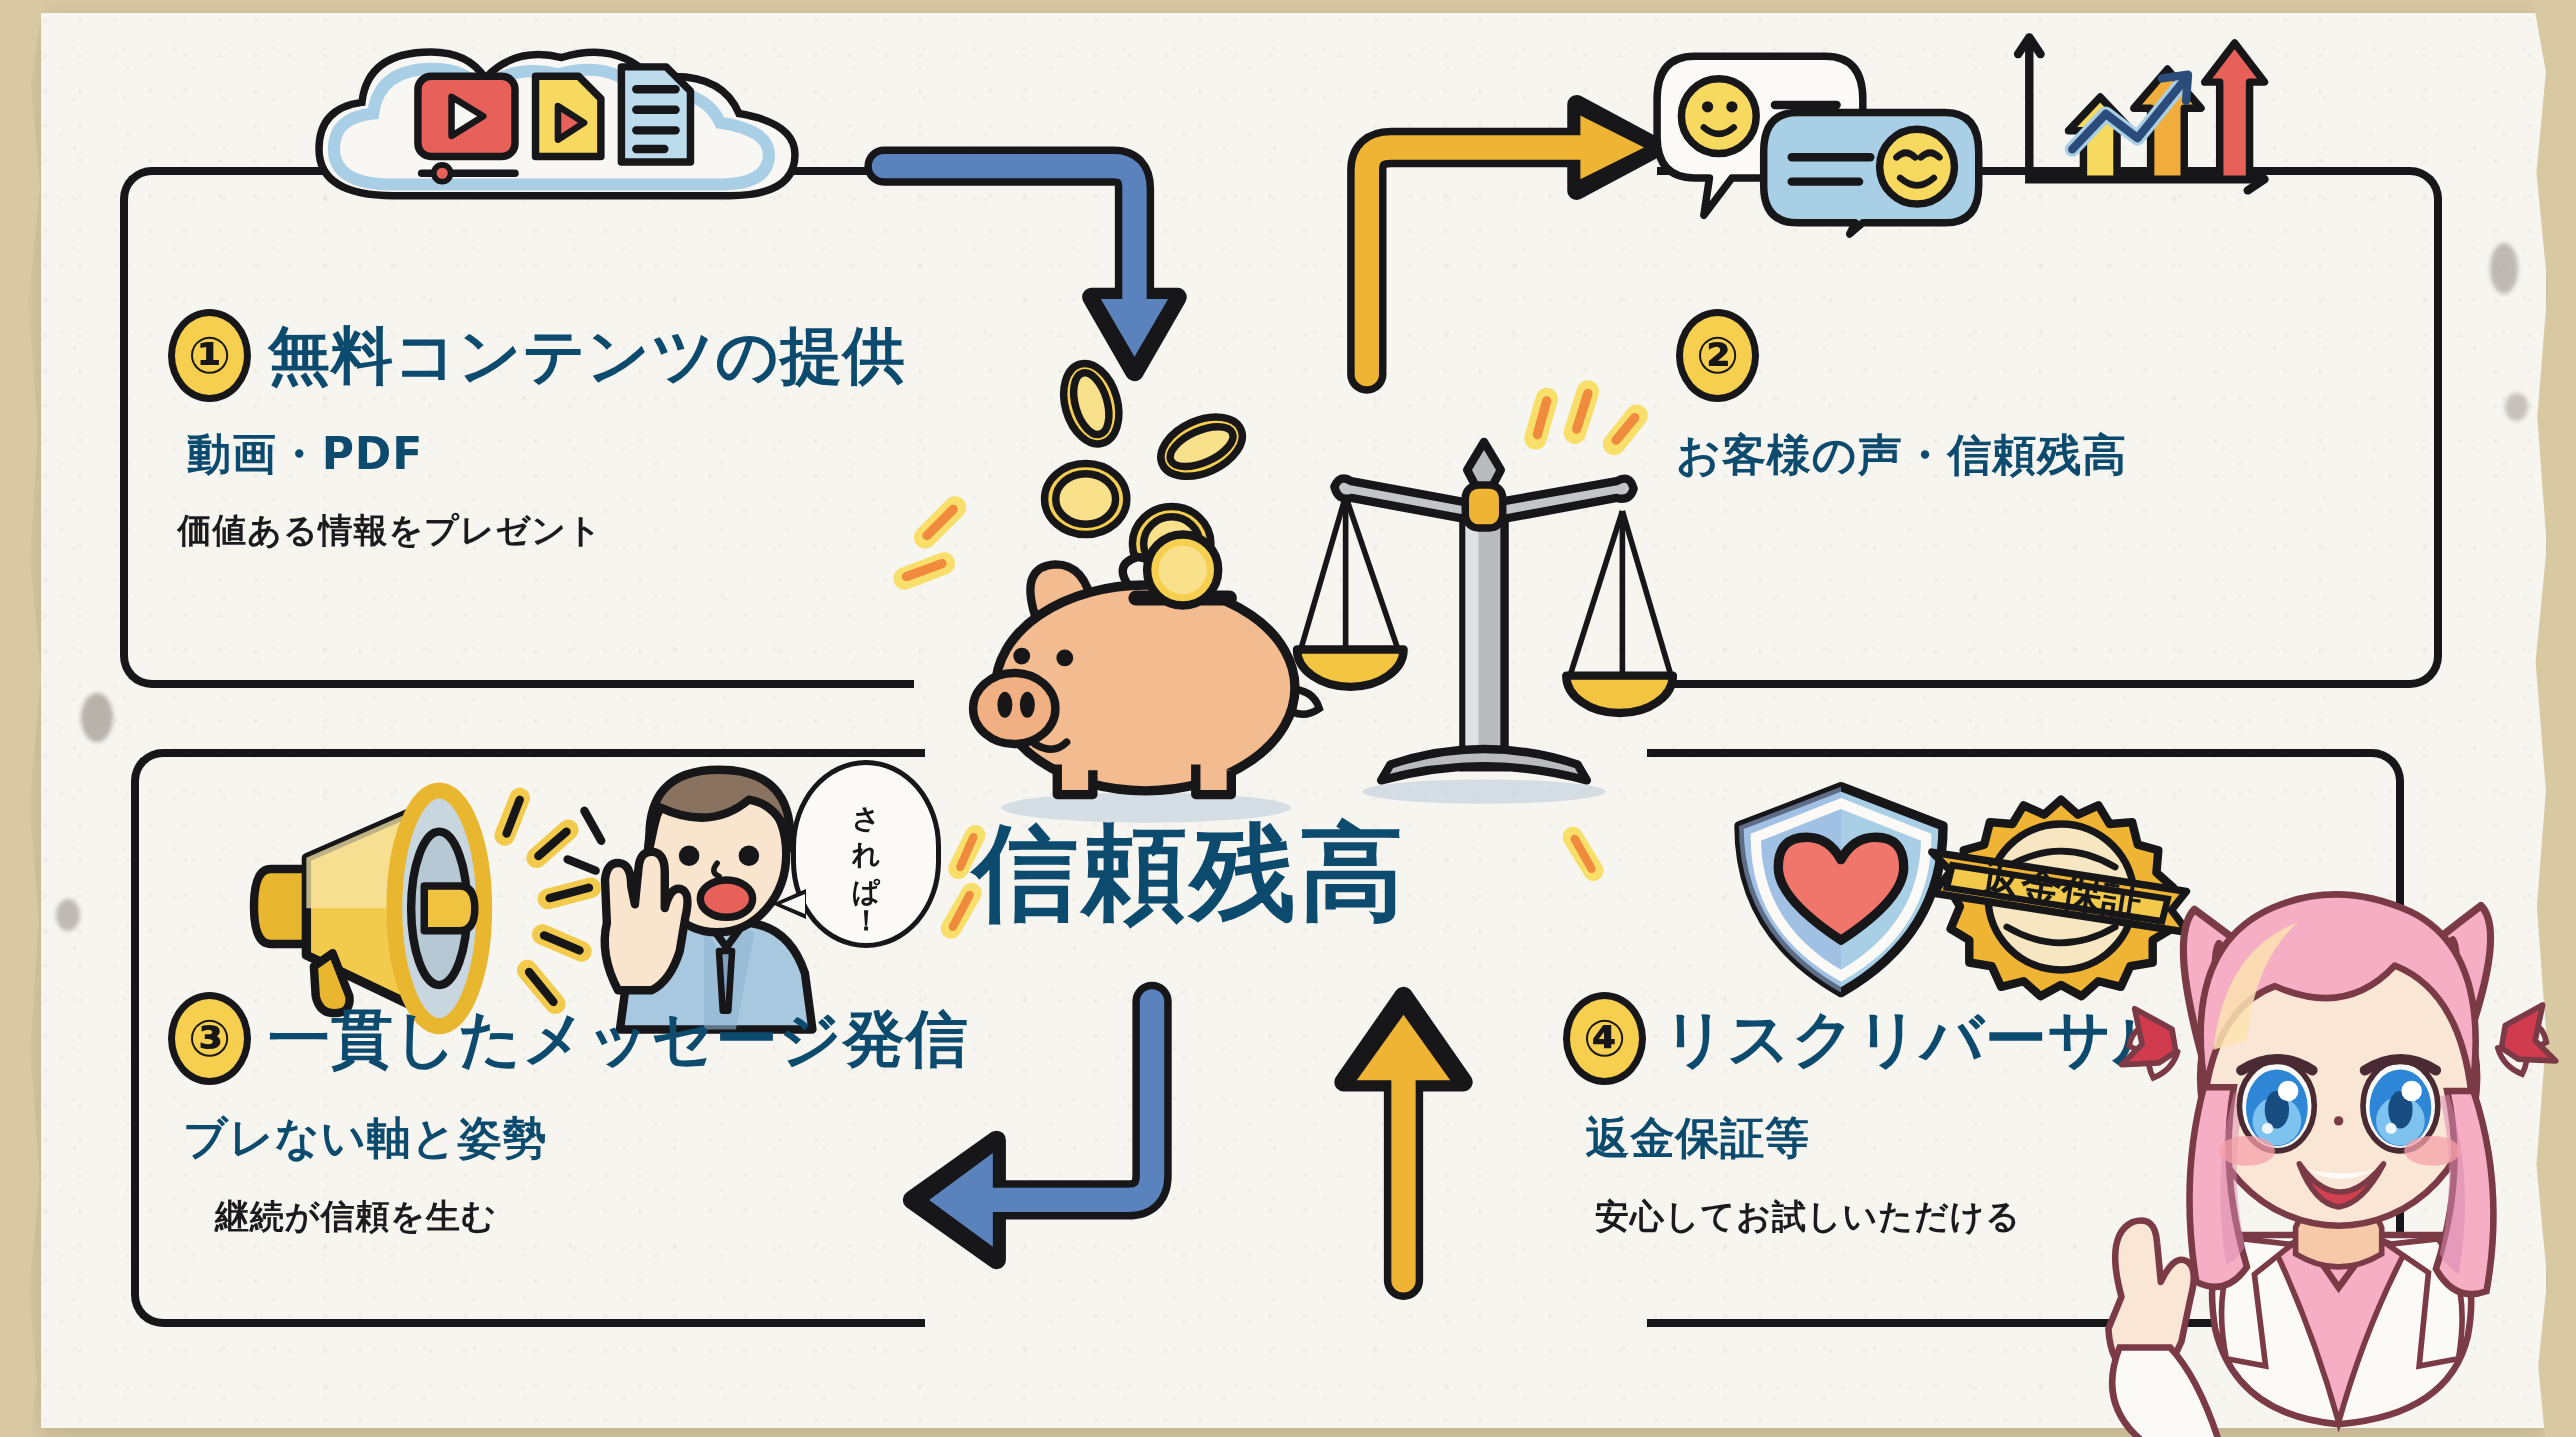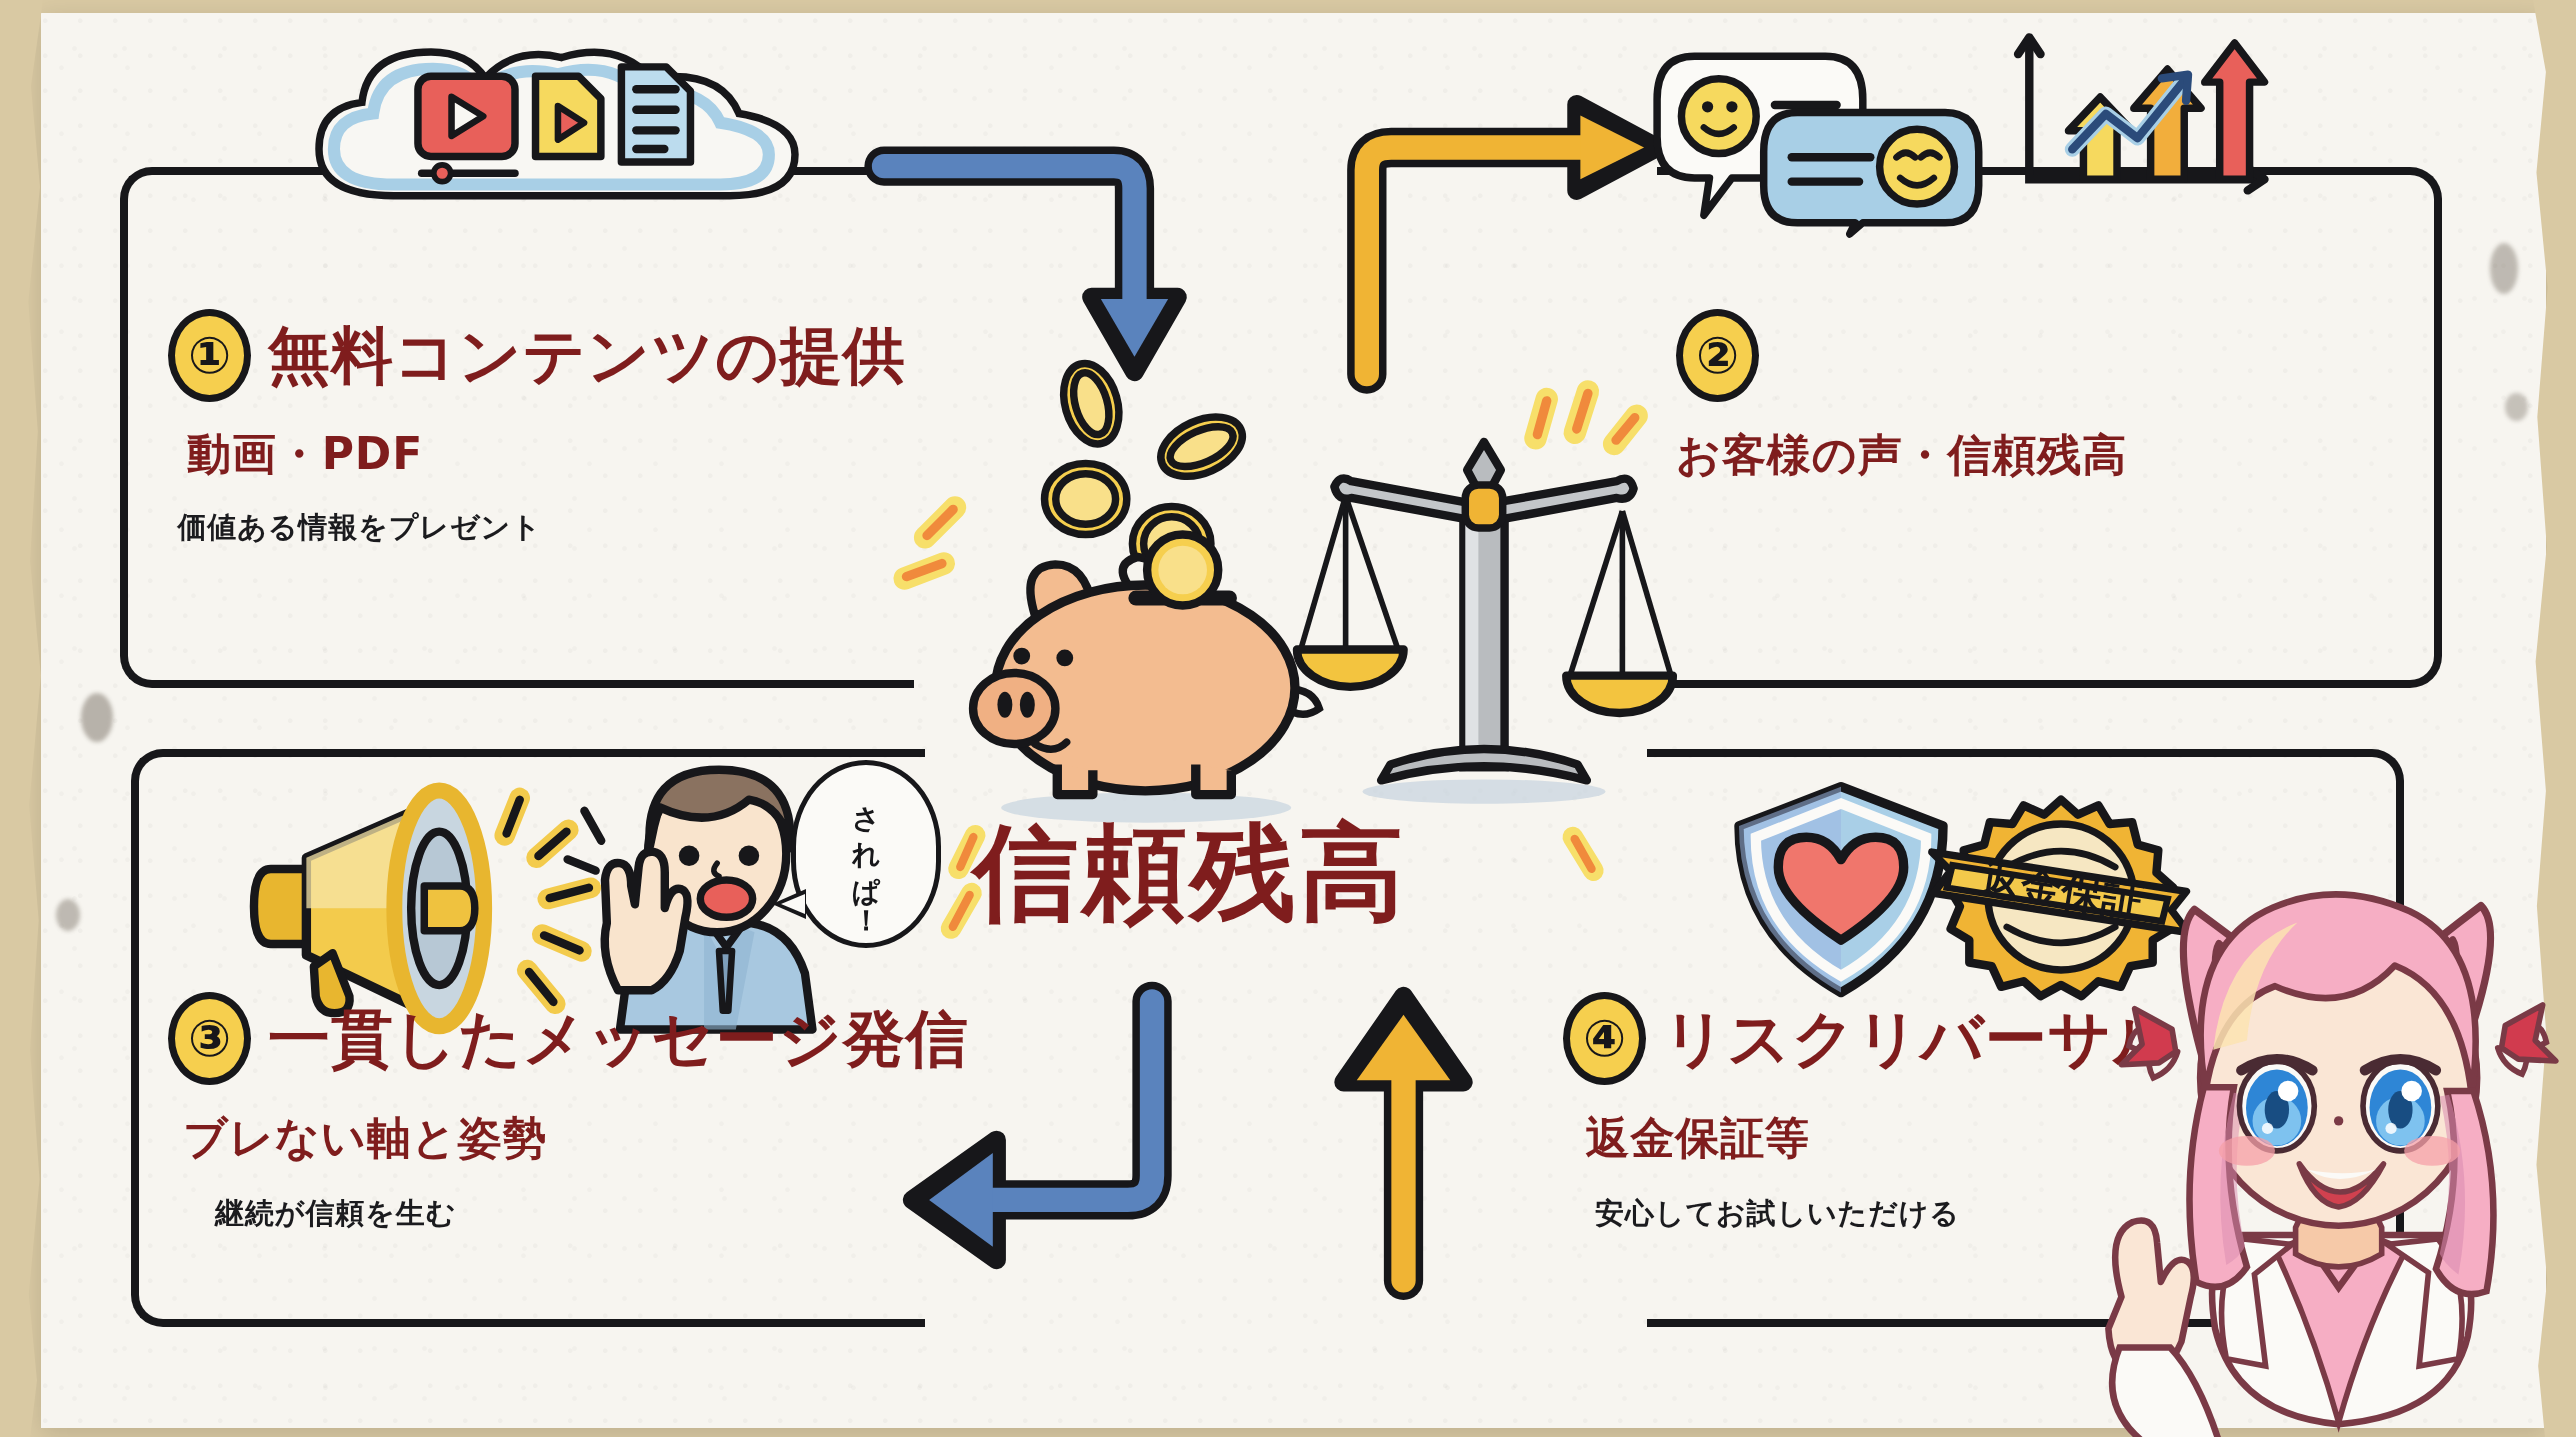--- a/index.html
+++ b/index.html
@@ -33,29 +33,29 @@
   .frame .fshadow{position:absolute;inset:4.7px -6.6px -6.6px 4.7px;border:8.4px solid rgba(130,130,130,.55);border-radius:32px;z-index:-1;}
 
   
   .qtitle{display:flex;align-items:center;gap:17px;}
   .numbadge{
     width:69px;height:79px;border:7.5px solid #17171a;border-radius:50%;
     background:#f6cf4e;display:flex;align-items:center;justify-content:center;
     font-size:51px;font-weight:700;color:#17171a;flex:none;line-height:1;
     font-family:"DejaVu Sans","Liberation Sans",sans-serif;
   }
-  .hl{position:relative;display:inline-block;color:#7f1d1d;white-space:nowrap;}
+  .hl{position:relative;display:inline-block;color:#0c4a6e;white-space:nowrap;}
   .hl:after{content:"";position:absolute;left:-5.6px;right:-5.6px;bottom:1.9px;height:16px;border-radius:8.4px;z-index:-1;}
   .hl.y:after{background:#f7dd63;}
   .hl.o:after{background:#f5c98d;}
   .hl.r:after{background:#ef6d63;height:19.7px;bottom:5.6px;}
 
   .t1{font-size:62px;font-weight:700;letter-spacing:0.9px;}
   .t2{font-size:44px;font-weight:700;letter-spacing:0.9px;}
-  .t3{font-size:29px;font-weight:700;color:#1b1b1e;letter-spacing:0.9px;}
+  .t3{font-size:34px;font-weight:700;color:#1b1b1e;letter-spacing:0.9px;}
   .center-title{font-size:105px;font-weight:700;letter-spacing:3.7px;}
 
   .txtblock{position:absolute;display:flex;flex-direction:column;}
 
   .bubble{
     position:absolute;border:5.6px solid #17171a;border-radius:50%/46%;
     background:#fbfaf7;display:flex;align-items:center;justify-content:center;
   }
   .bubble .btxt{font-size:28px;font-weight:700;color:#17171a;writing-mode:vertical-rl;letter-spacing:2.8px;line-height:1.05;}
   .bubble .tail{position:absolute;left:-24px;bottom:24px;width:0;height:0;

